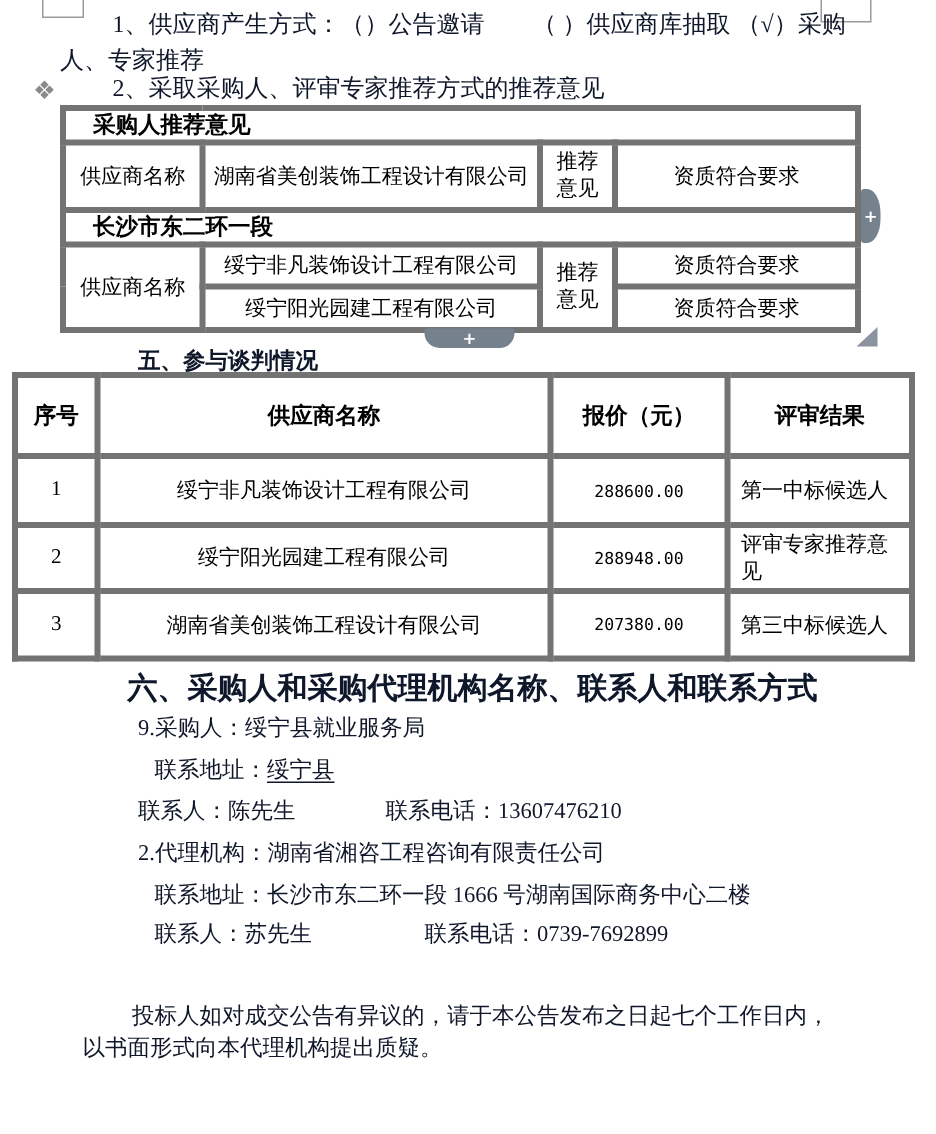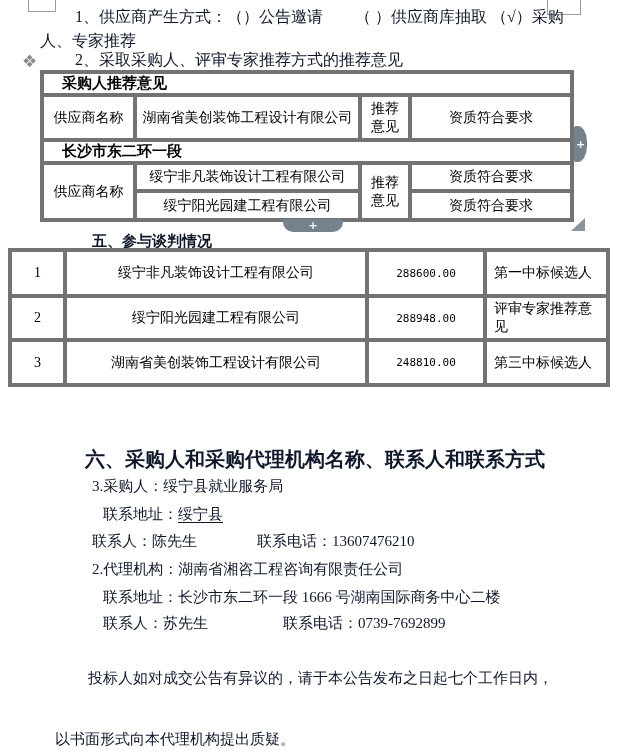--- a/index.html
+++ b/index.html
@@ -96,49 +96,55 @@
 <div class="abs txt bold" style="left:92px;top:232px;">五、参与谈判情况</div>
 
 <table class="t2 abs" style="left:8px;top:248px;">
   <colgroup>
       <col style="width:55px">
       <col style="width:302px">
       <col style="width:118px">
       <col style="width:123px">
     </colgroup>
   <tbody>
+      <tr class="hdr" style="height:54px;">
+    <td>序号</td>
+    <td>供应商名称</td>
+    <td>报价（元）</td>
+    <td>评审结果</td>
+  </tr>
   <tr style="height:46px;">
     <td>1</td>
     <td>绥宁非凡装饰设计工程有限公司</td>
     <td class="num">288600.00</td>
     <td class="result">第一中标候选人</td>
   </tr>
   <tr style="height:44px;">
     <td>2</td>
     <td>绥宁阳光园建工程有限公司</td>
     <td class="num">288948.00</td>
     <td class="result">评审专家推荐意见</td>
   </tr>
   <tr style="height:45px;">
     <td>3</td>
     <td>湖南省美创装饰工程设计有限公司</td>
-    <td class="num">248810.00</td>
+    <td class="num">207380.00</td>
     <td class="result">第三中标候选人</td>
   </tr>
 </tbody>
   </table>
 
 <div class="abs txt bold" style="left:85px;top:447px;font-size:20px;">六、采购人和采购代理机构名称、联系人和联系方式</div>
 
-<div class="abs txt" style="left:92px;top:477px;">3.采购人：绥宁县就业服务局</div>
+<div class="abs txt" style="left:92px;top:477px;">9.采购人：绥宁县就业服务局</div>
 
 <div class="abs txt" style="left:103px;top:505px;"><span>联系地址：</span><span class="u">绥宁县</span></div>
 
 <div class="abs txt" style="left:92px;top:532px;">联系人：陈先生　　　　联系电话：13607476210</div>
 
 <div class="abs txt" style="left:92px;top:560px;">2.代理机构：湖南省湘咨工程咨询有限责任公司</div>
 
 <div class="abs txt" style="left:103px;top:588px;">联系地址：长沙市东二环一段 1666 号湖南国际商务中心二楼</div>
 
 <div class="abs txt" style="left:103px;top:614px;">联系人：苏先生　　　　　联系电话：0739-7692899</div>
 
 <div class="abs txt" style="left:88px;top:669px;">投标人如对成交公告有异议的，请于本公告发布之日起七个工作日内，</div>
-<div class="abs txt" style="left:55px;top:730px;">以书面形式向本代理机构提出质疑。</div>
+<div class="abs txt" style="left:55px;top:690px;">以书面形式向本代理机构提出质疑。</div>
 
 </body></html>

